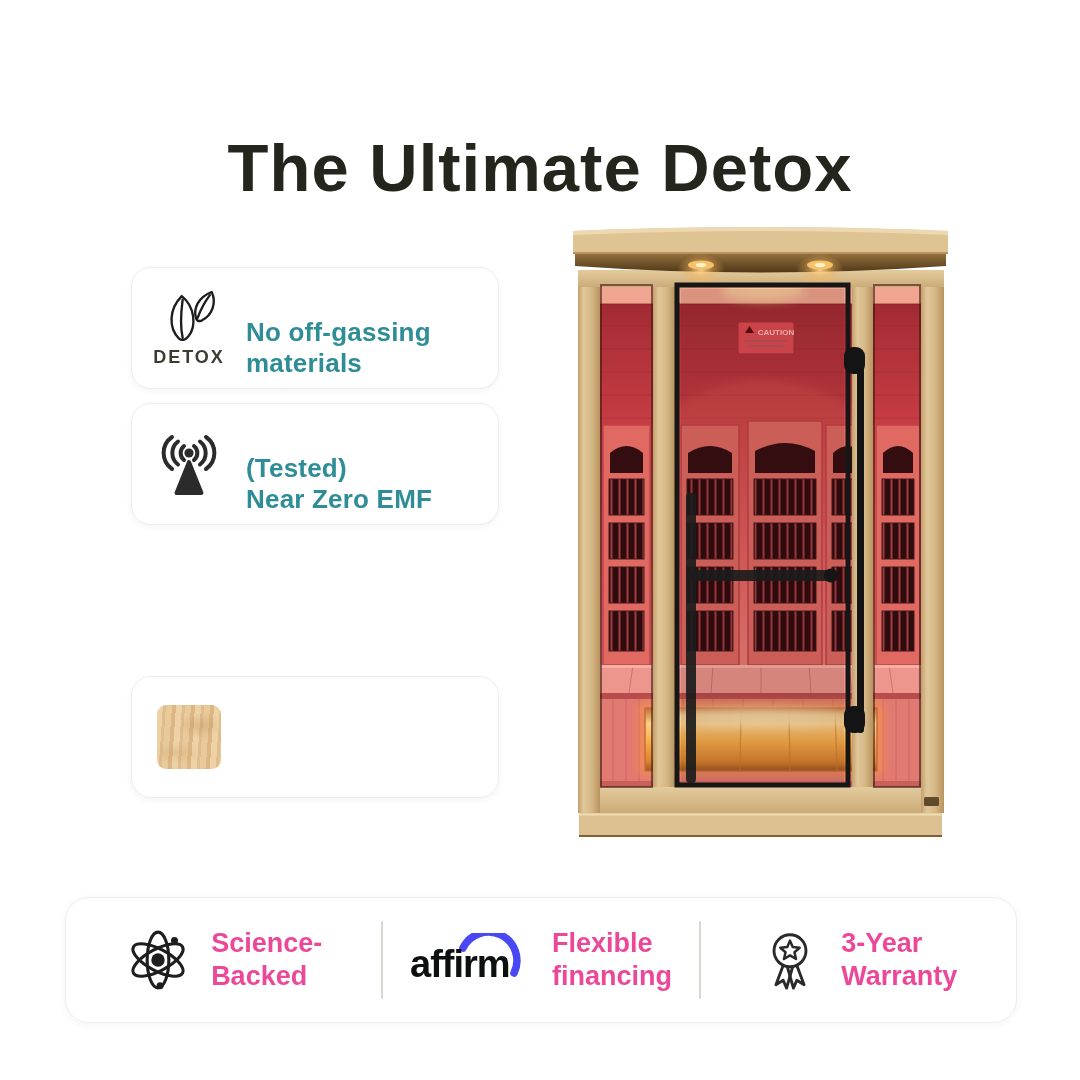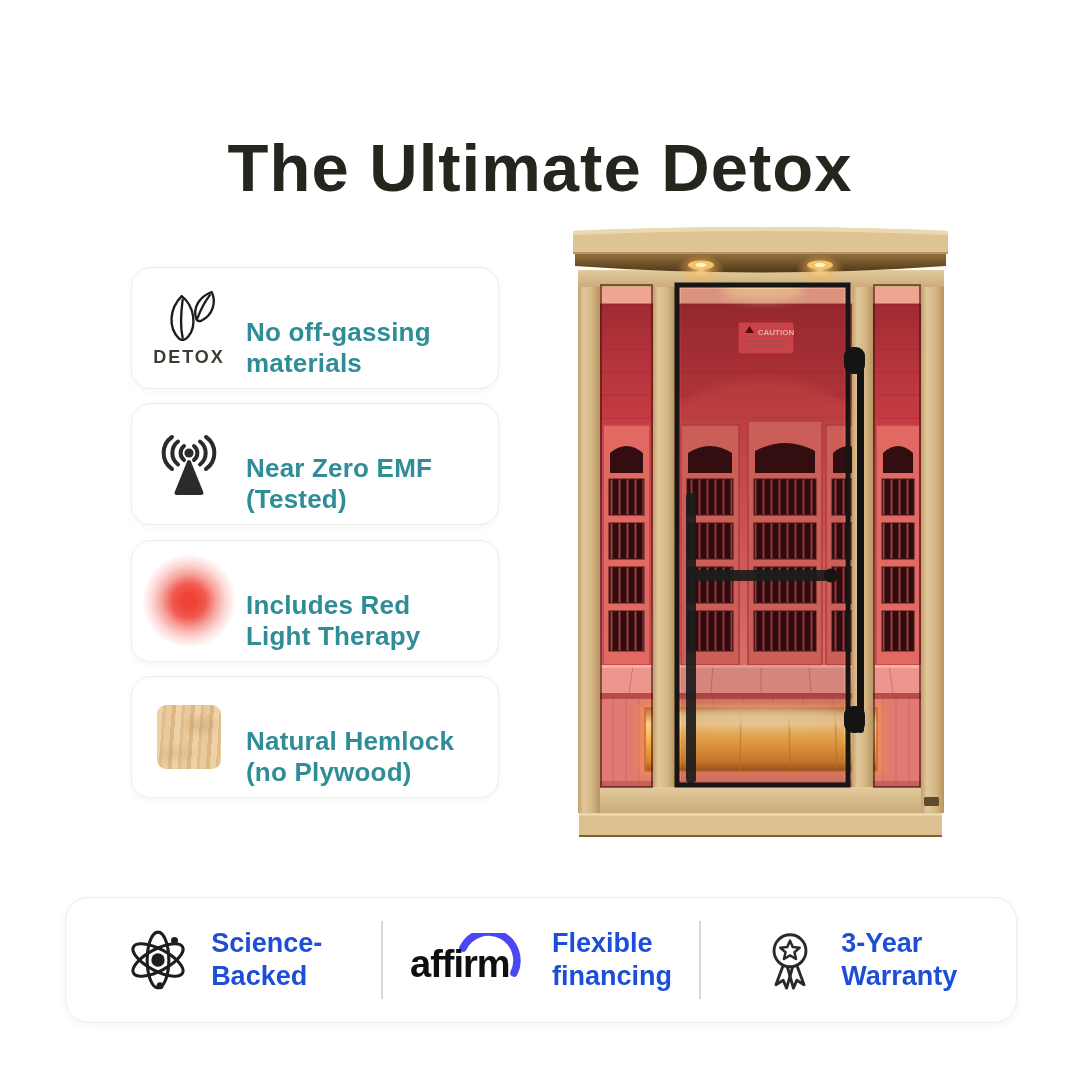--- a/index.html
+++ b/index.html
@@ -25,21 +25,21 @@
        radial-gradient(ellipse 34px 20px at 68% 32%, rgba(176,130,75,.30), transparent 65%),
        radial-gradient(ellipse 40px 16px at 30% 75%, rgba(190,148,92,.25), transparent 70%),
        repeating-linear-gradient(94deg,#eed2a6 0 6px,#e0bd8d 6px 9px,#e9ca9b 9px 15px,#dcb684 15px 19px),
        #e6c79a;}
 
   
   .footer{position:absolute;left:65px;top:897px;width:950px;height:124px;background:#ffffff;
           border:1px solid #eeeee8;border-radius:24px;box-shadow:0 2px 8px rgba(40,40,30,.05);
           display:flex;align-items:center;}
   .badge{flex:1;display:flex;align-items:center;justify-content:center;gap:20px;}
-  .badge .b-txt{font-size:27px;line-height:33px;font-weight:bold;color:#1d4ed8;}
+  .badge .b-txt{font-size:27px;line-height:33px;font-weight:bold;color:#ec4899;}
   .vdiv{width:2px;height:78px;background:#d9d9d3;flex:0 0 2px;}
 
   .line{display:block;}
   
   .sauna{position:absolute;left:573px;top:225px;width:375px;height:615px;}
 </style>
 </head>
 <body>
 
 <div class="stage">
@@ -73,42 +73,29 @@
           <path d="M21 8 A19.5 19.5 0 0 0 21 40"></path>
           <path d="M43 17 A9 9 0 0 1 43 31"></path>
           <path d="M49 12.5 A14.5 14.5 0 0 1 49 35.5"></path>
           <path d="M55 8 A19.5 19.5 0 0 1 55 40"></path>
         </g>
         <circle cx="38" cy="24" r="4.6" fill="#2b2b2b"></circle>
         <path d="M38 33 L50.5 64 L25.5 64 Z" fill="#2b2b2b" stroke="#2b2b2b" stroke-width="4" stroke-linejoin="round"></path>
       </svg>
     </div>
     <div class="txt">
+      <span class="line">(Tested)</span>
       <span class="line">Near Zero EMF</span>
-      <span class="line">(Tested)</span>
-    </div>
-  </div>
-
-  <div class="card" style="top:540px;">
-    <div class="icon-box">
-      <div class="glow-red"></div>
-    </div>
-    <div class="txt">
-      <span class="line">Includes Red</span>
-      <span class="line">Light Therapy</span>
-    </div>
-  </div>
+    </div>
+  </div>
+
 
   <div class="card" style="top:676px;">
     <div class="icon-box">
       <div class="wood-chip"></div>
-    </div>
-    <div class="txt">
-      <span class="line">Natural Hemlock</span>
-      <span class="line">(no Plywood)</span>
     </div>
   </div>
 
   <div class="sauna">
     <svg width="375" height="615" viewBox="0 0 375 615">
       <defs>
         <linearGradient id="glassRed" x1="0" y1="0" x2="0" y2="1">
           <stop offset="0" stop-color="#99262e"></stop>
             <stop offset="0.10" stop-color="#ad3038"></stop>
           <stop offset="0.28" stop-color="#c73c43"></stop>

